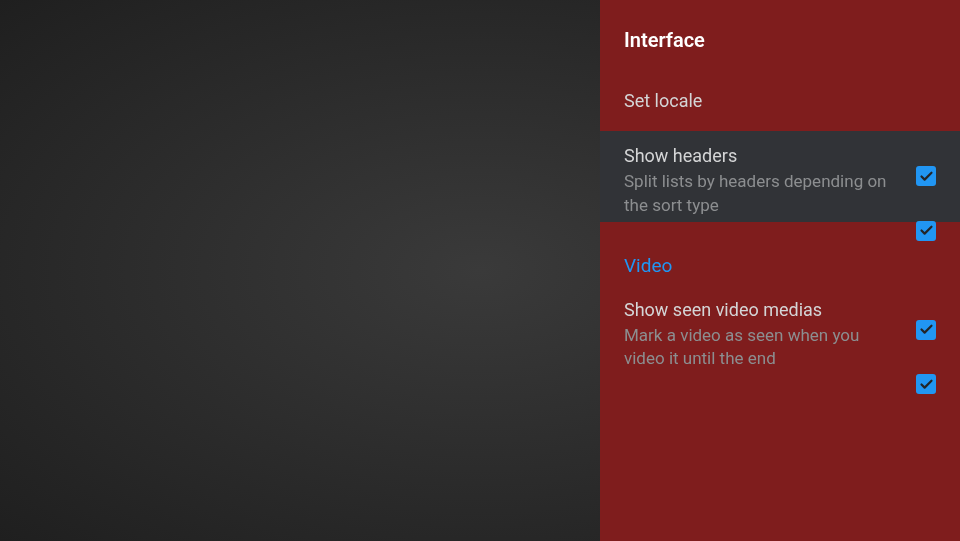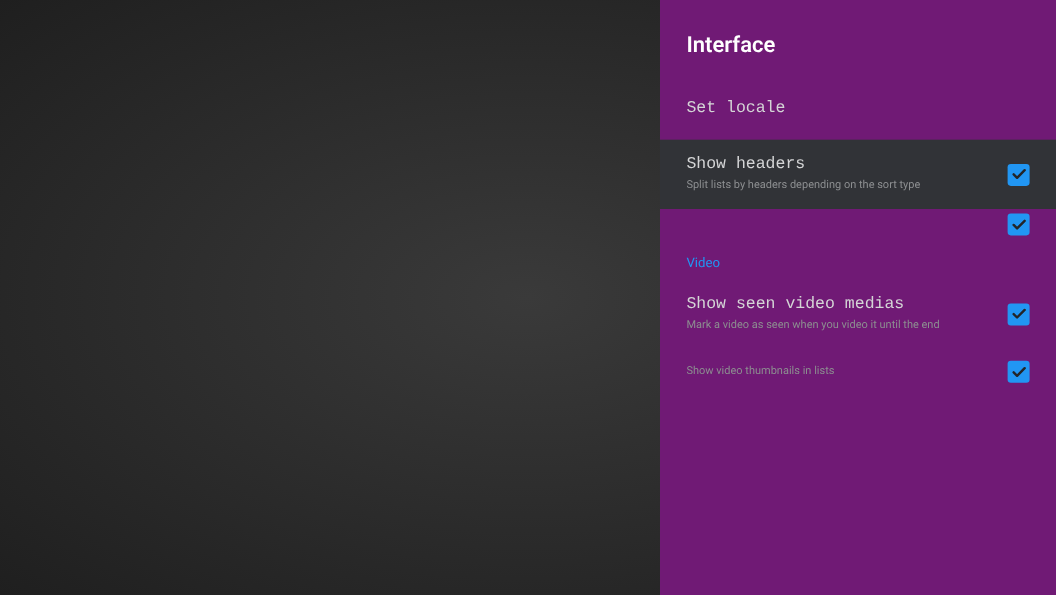--- a/index.html
+++ b/index.html
@@ -21,61 +21,60 @@
       top: 0;
       width: 600px;
       height: 541px;
     }
     .settings-panel {
       position: absolute;
       right: 0;
       top: 0;
       width: 360px;
       height: 541px;
-      background: #701a75;
+      background: #7f1d1d;
     }
     .panel-header {
       padding: 28px 24px 22px 24px;
     }
     .panel-title {
       color: #ffffff;
       font-size: 20px;
       font-weight: 600;
     }
     .setting-item {
-      padding: 14px 24px 14px 24px;
+      padding: 14px 24px 4px 24px;
       position: relative;
       cursor: pointer;
     }
     .setting-item.simple {
       padding: 16px 24px;
     }
     .setting-item.highlighted {
       background: #313337;
     }
     .setting-title {
       color: #d4d5d6;
-      font-size: 15px;
+      font-size: 18px;
       font-weight: 400;
       margin-bottom: 4px;
-      font-family: Liberation Mono, monospace;
     }
     .setting-subtitle {
       color: #8c8e90;
-      font-size: 10px;
+      font-size: 17px;
       font-weight: 400;
       line-height: 1.4;
       padding-right: 40px;
     }
     .section-header {
       padding: 14px 24px 8px 24px;
     }
     .section-label {
       color: #2196f3;
-      font-size: 12px;
+      font-size: 19px;
       font-weight: 400;
     }
     .checkbox {
       position: absolute;
       right: 24px;
       top: 50%;
       transform: translateY(-50%);
       width: 20px;
       height: 20px;
       background: #2196f3;
@@ -131,21 +130,20 @@
     <div class="setting-subtitle">Mark a video as seen when you video it until the end</div>
     <div class="checkbox">
       <svg viewBox="0 0 24 24" fill="none" stroke="#232528" stroke-width="3.5" stroke-linecap="round" stroke-linejoin="round">
           <polyline points="20 6 9 17 4 12"></polyline>
         </svg>
     </div>
   </div>
 
 
   <div class="setting-item">
-    <div class="setting-subtitle">Show video thumbnails in lists</div>
     <div class="checkbox">
       <svg viewBox="0 0 24 24" fill="none" stroke="#232528" stroke-width="3.5" stroke-linecap="round" stroke-linejoin="round">
           <polyline points="20 6 9 17 4 12"></polyline>
         </svg>
     </div>
   </div>
 
 </div>
 
 </body></html>

